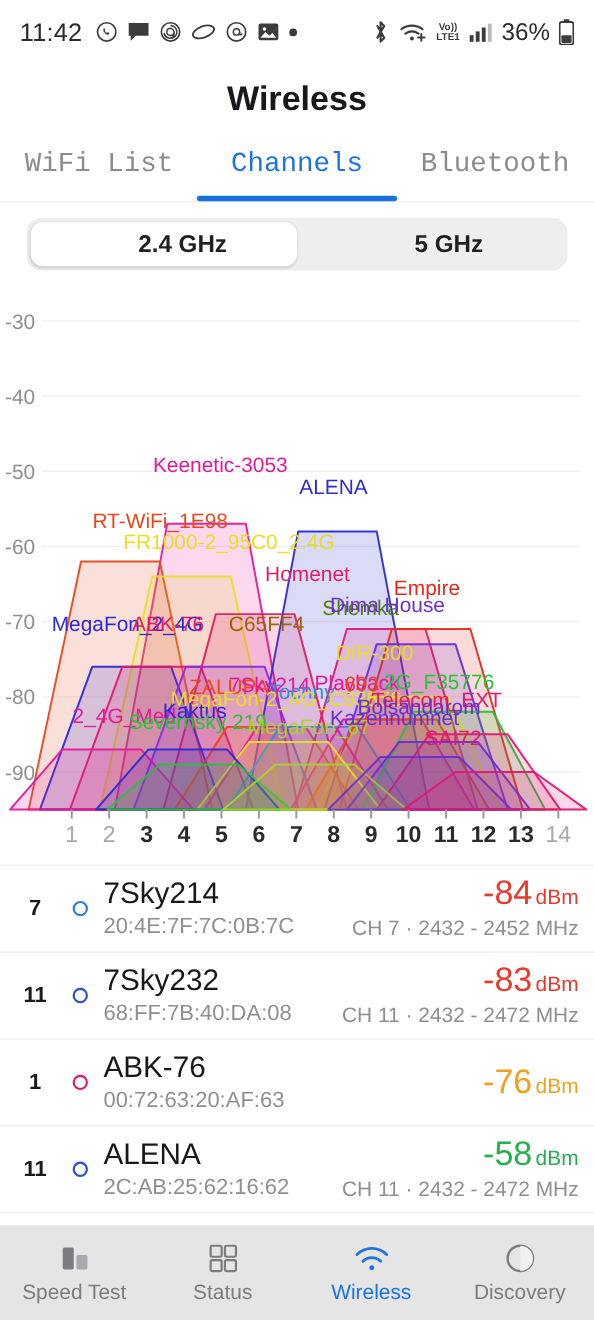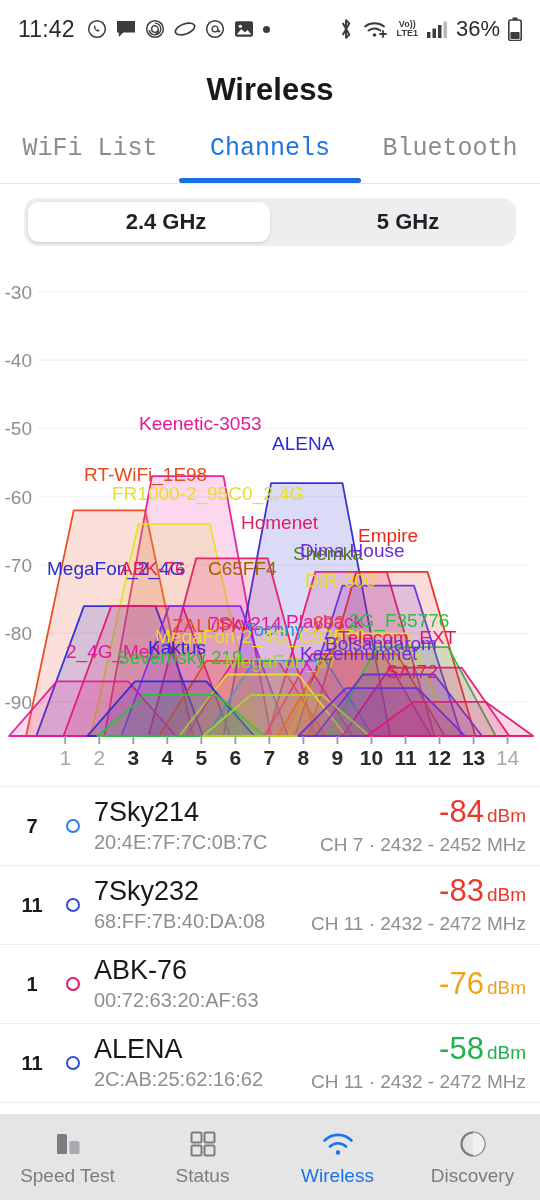--- a/index.html
+++ b/index.html
@@ -284,21 +284,21 @@
         <div class="net-label" style="left: 272px; top: 177px; color: rgb(43, 43, 212);">ALENA</div>
         <div class="net-label" style="left: 84px; top: 208px; color: rgb(232, 73, 28);">RT-WiFi_1E98</div>
         <div class="net-label" style="left: 112px; top: 227px; color: rgb(232, 222, 40);">FR1000-2_95C0_2.4G</div>
         <div class="net-label" style="left: 241px; top: 256px; color: rgb(224, 31, 99);">Homenet</div>
         <div class="net-label" style="left: 293px; top: 287px; color: #4d7c0f;">Shemka</div>
         <div class="net-label" style="left: 358px; top: 269px; color: rgb(232, 41, 28);">Empire</div>
         <div class="net-label" style="left: 300px; top: 284px; color: rgb(106, 47, 212);">Dima House</div>
         <div class="net-label" style="left: 47px; top: 302px; color: rgb(43, 43, 212);">MegaFon_2_4G</div>
         <div class="net-label" style="left: 120px; top: 302px; color: rgb(224, 25, 110);">ABK-76</div>
         <div class="net-label" style="left: 208px; top: 302px; color: #a16207;">C65FF4</div>
-        <div class="net-label" style="left: 305px; top: 314px; color: rgb(232, 222, 40); text-align: right;">DIR-300</div>
+        <div class="net-label" style="left: 305px; top: 328px; color: rgb(232, 222, 40); text-align: right;">DIR-300</div>
         <div class="net-label" style="left: 172px; top: 359px; color: rgb(232, 73, 28);">ZALUPA</div>
         <div class="net-label" style="left: 208px; top: 357px; color: rgb(229, 24, 155);">7Sky214</div>
         <div class="net-label" style="left: 244px; top: 363px; color: rgb(58, 138, 212);">Tochny</div>
         <div class="net-label" style="left: 286px; top: 355px; color: rgb(229, 24, 155);">Playback</div>
         <div class="net-label" style="left: 313px; top: 356px; color: rgb(232, 73, 28);">693</div>
         <div class="net-label" style="left: 349px; top: 354px; color: rgb(40, 194, 58);">2G_F35776</div>
         <div class="net-label" style="left: 155px; top: 370px; color: rgb(232, 222, 40);">MegaFon-2_4G_C93576</div>
         <div class="net-label" style="left: 338px; top: 371px; color: rgb(224, 25, 110);">Telecom_EXT</div>
         <div class="net-label" style="left: 325px; top: 377px; color: rgb(106, 47, 212);">Bolsandarom</div>
         <div class="net-label" style="left: 66px; top: 385px; color: rgb(229, 24, 155);">2_4G_Med</div>

